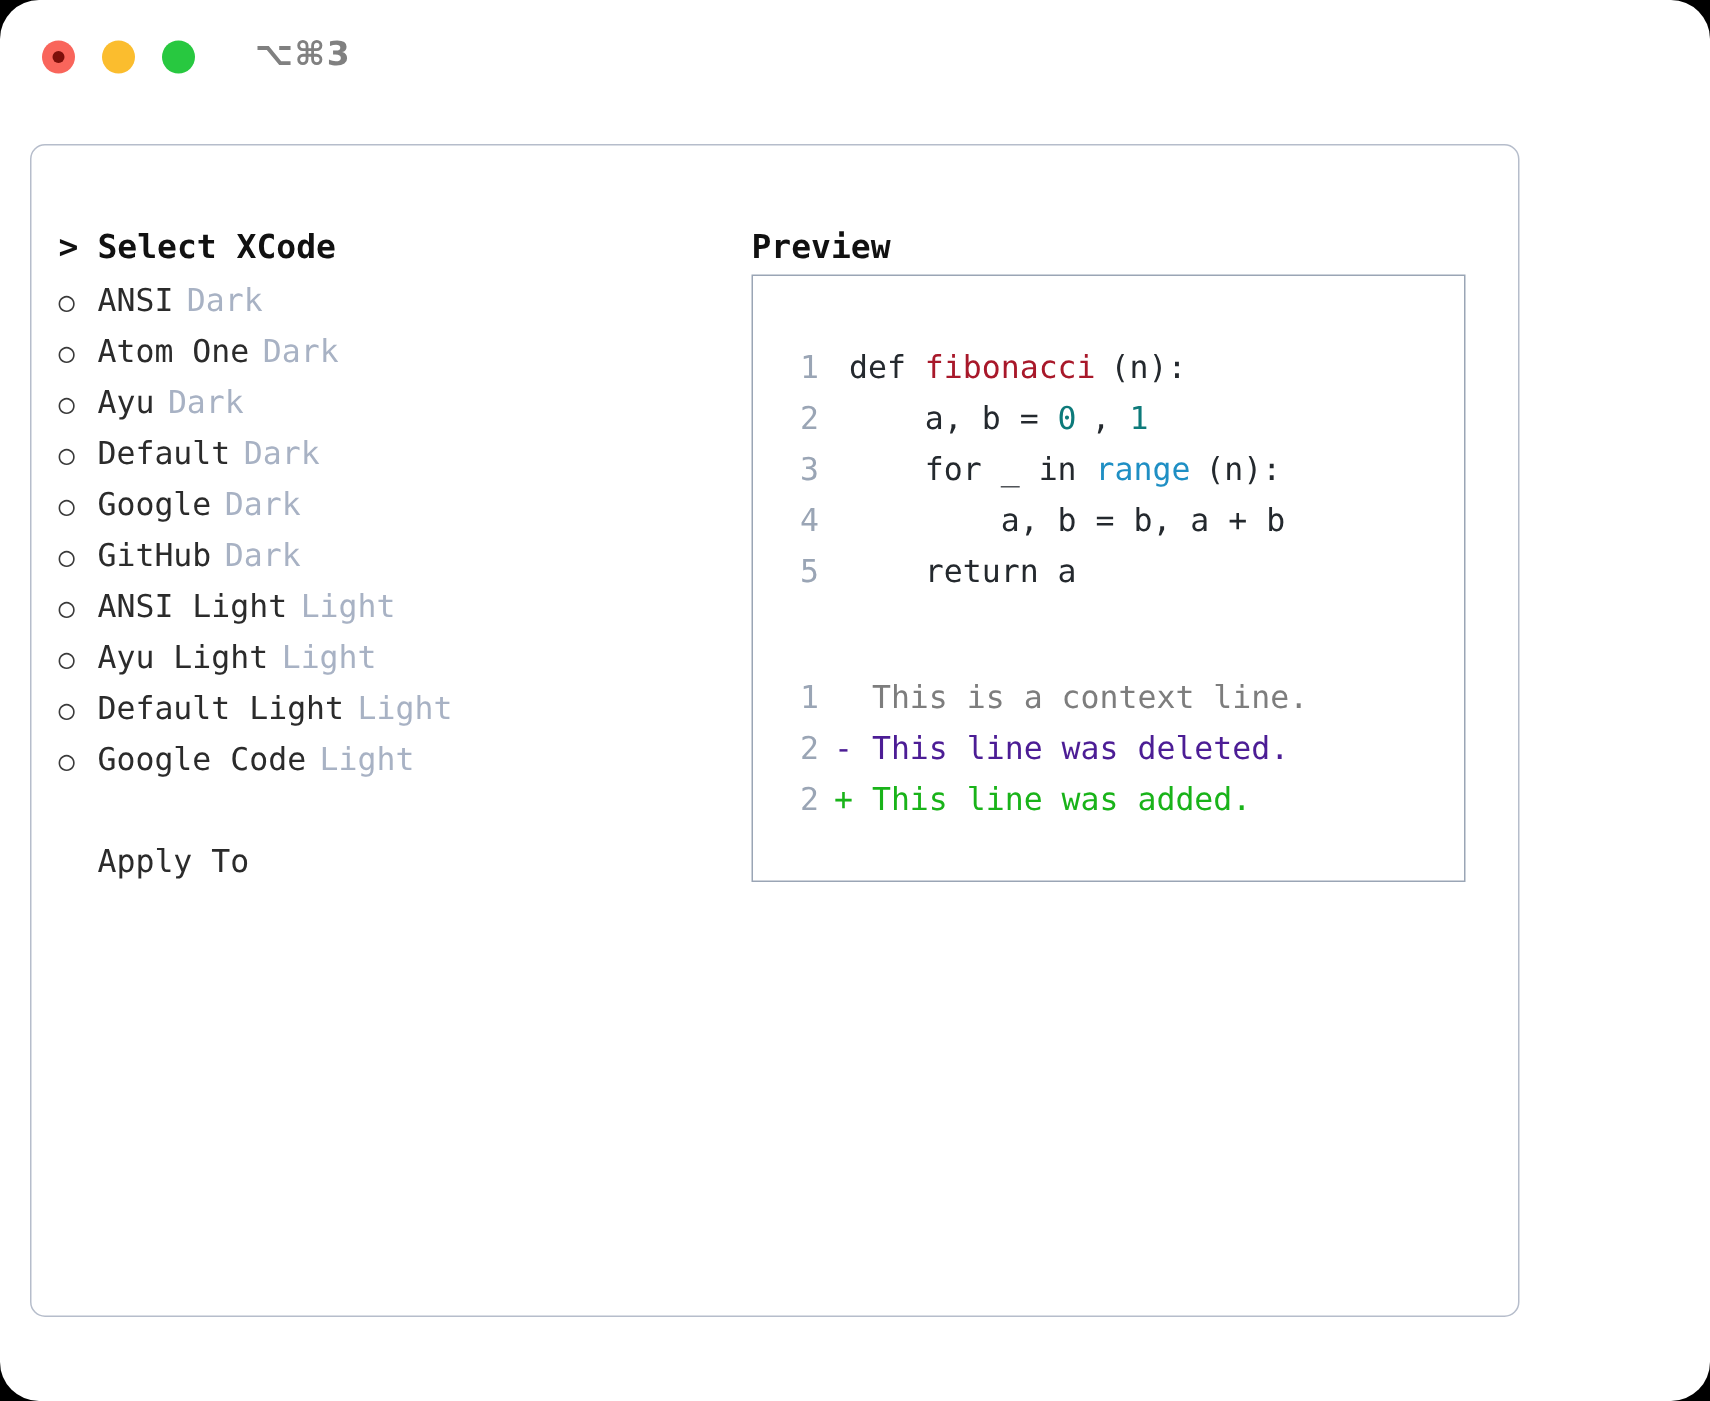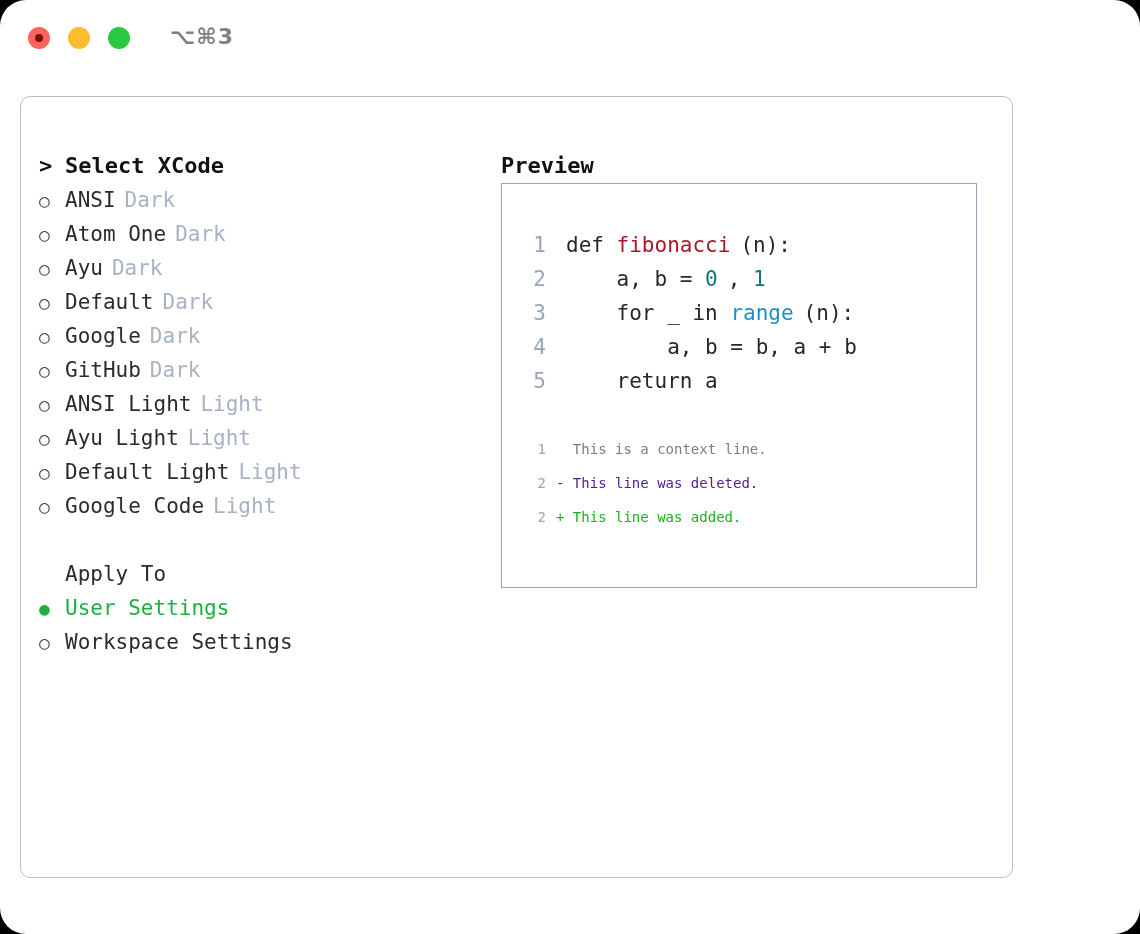--- a/index.html
+++ b/index.html
@@ -166,22 +166,22 @@
     color: #9aa5b5;
   }
   .code-body { color: #24292e; margin-left: 10px; }
   .tok-fn   { color: #a8182a; }
   .tok-num  { color: #0d7a7a; }
   .tok-call { color: #1f8fc4; }
 
   #diff-area {
     position: absolute;
     left: 18px;
-    top: 248px;
-    font-size: 14px;
+    top: 264px;
+    font-size: 21px;
     line-height: 34px;
     white-space: pre;
   }
   .diff-body { margin-left: 10px; }
   .diff-context { color: #7d7d7d; }
   .diff-del     { color: #4c1d95; }
   .diff-add     { color: #19b319; }
 </style>
 </head>
 <body>
@@ -213,24 +213,20 @@
           <div class="row"><span class="bullet">○</span><span class="theme-name">Google</span><span class="theme-cat">Dark</span></div>
           <div class="row"><span class="bullet">○</span><span class="theme-name">GitHub</span><span class="theme-cat">Dark</span></div>
           <div class="row"><span class="bullet">○</span><span class="theme-name">ANSI Light</span><span class="theme-cat">Light</span></div>
           <div class="row"><span class="bullet">○</span><span class="theme-name">Ayu Light</span><span class="theme-cat">Light</span></div>
           <div class="row"><span class="bullet">○</span><span class="theme-name">Default Light</span><span class="theme-cat">Light</span></div>
           <div class="row"><span class="bullet">○</span><span class="theme-name">Google Code</span><span class="theme-cat">Light</span></div>
         </div>
 
       <div class="row" id="apply-header">Apply To</div>
 
-      <div id="apply-rows">
-          <div class="row selected"><span class="bullet sel">●</span><span class="theme-name">User Settings</span></div>
-          <div class="row"><span class="bullet">○</span><span class="theme-name">Workspace Settings</span></div>
-        </div>
 
     </div>
 
     <div id="right-col">
       <div id="preview-title">Preview</div>
 
       <div id="preview-box">
         <div id="code-area"><div class="code-line"><span class="ln">1</span><span class="code-body"><span class="code-body">def </span><span class="tok-fn">fibonacci</span><span class="code-body">(n):</span></span></div><div class="code-line"><span class="ln">2</span><span class="code-body"><span class="code-body">    a, b = </span><span class="tok-num">0</span><span class="code-body">, </span><span class="tok-num">1</span></span></div><div class="code-line"><span class="ln">3</span><span class="code-body"><span class="code-body">    for _ in </span><span class="tok-call">range</span><span class="code-body">(n):</span></span></div><div class="code-line"><span class="ln">4</span><span class="code-body"><span class="code-body">        a, b = b, a + b</span></span></div><div class="code-line"><span class="ln">5</span><span class="code-body"><span class="code-body">    return a</span></span></div></div>
         <div id="diff-area"><div class="diff-line"><span class="ln">1</span><span class="diff-body diff-context"><span>  </span><span>This is a context line.</span></span></div><div class="diff-line"><span class="ln">2</span><span class="diff-body diff-del"><span>- </span><span>This line was deleted.</span></span></div><div class="diff-line"><span class="ln">2</span><span class="diff-body diff-add"><span>+ </span><span>This line was added.</span></span></div></div>
       </div>

